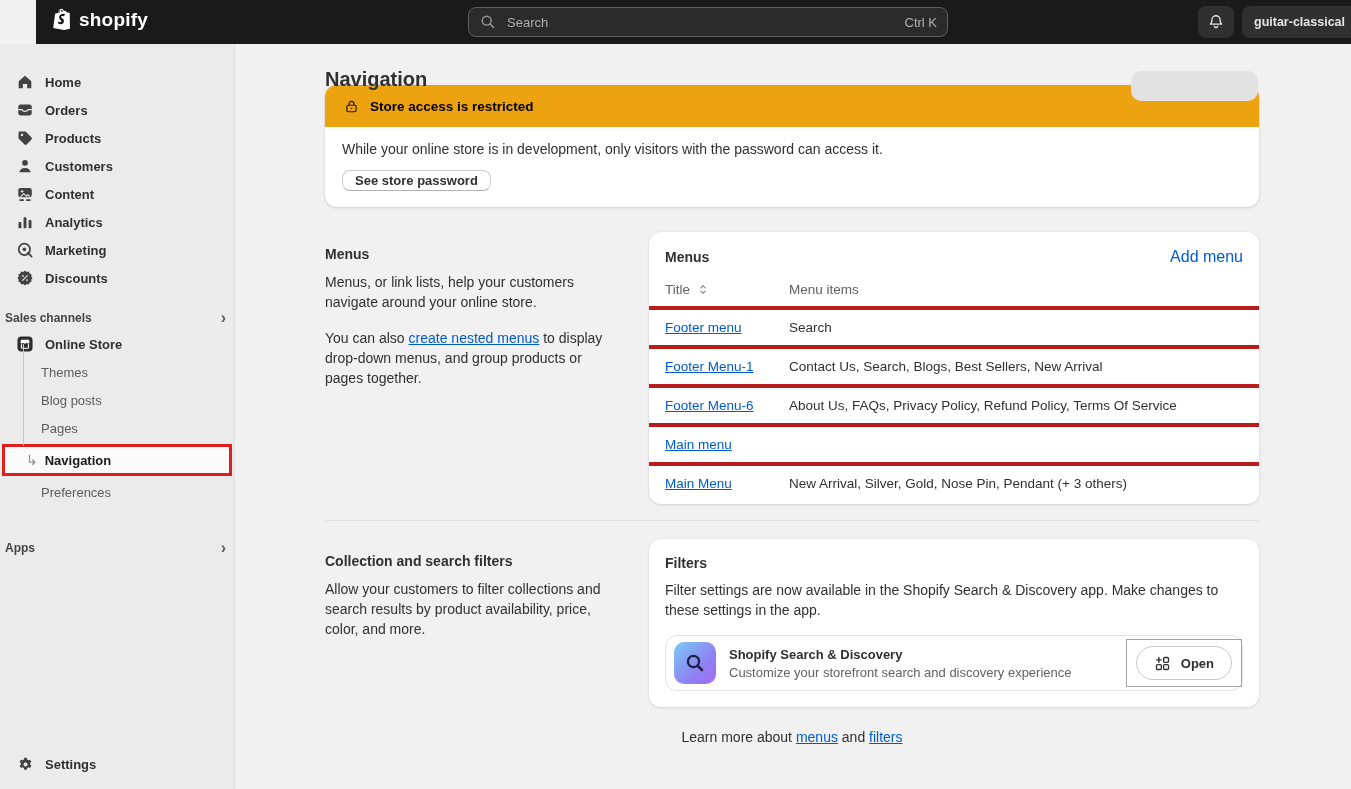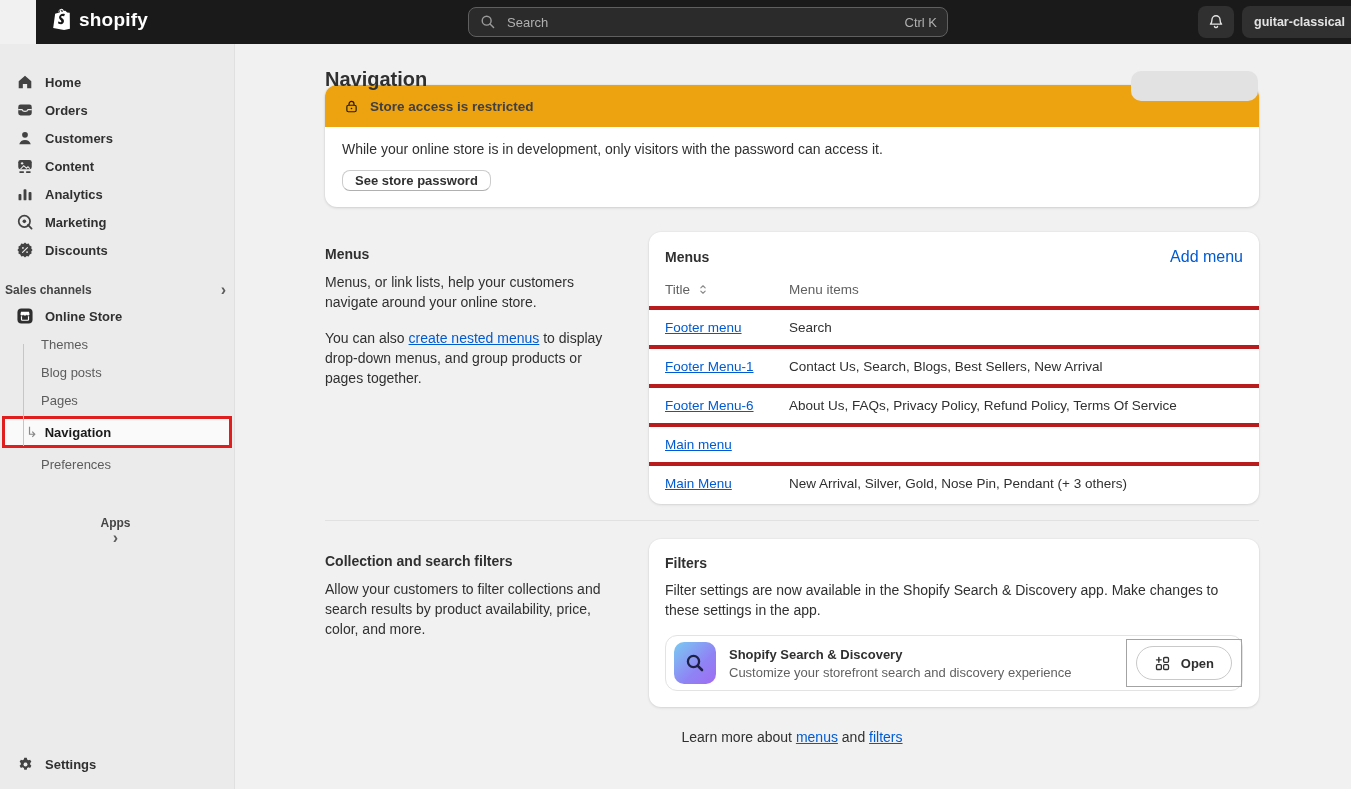--- a/index.html
+++ b/index.html
@@ -46,21 +46,21 @@
 
   
   .main { position:absolute; left:235px; top:44px; right:0; bottom:0; overflow:hidden; }
   .content { width:934px; margin-left:90px; position:relative; }
   .page-title { position:absolute; top:-17px; left:0; font-size:20px; font-weight:bold; color:#303030; margin:0; }
   .cut-btn { position:absolute; top:-14px; left:806px; width:127px; height:30px; background:#e2e2e2; border-radius:10px; }
 
   .banner { margin-top:41px; border-radius:12px; overflow:hidden; background:#fff;
     box-shadow:0 1px 3px rgba(0,0,0,.13), 0 0 0 1px rgba(0,0,0,.02); }
   .banner-head { background:#eda210; height:42px; display:flex; align-items:center; gap:10px; padding:0 17px;
-    font-weight:bold; font-size:13.5px; color:#404040; }
+    font-weight:bold; font-size:13.5px; color:#000000; }
   .banner-body { padding:14px 17px 16px; font-size:14px; color:#303030; }
   .btn-secondary { margin-top:13px; display:inline-block; background:#fff; border:1px solid #ccc; border-bottom-color:#b0b0b0;
     border-radius:8px; padding:2px 12px; font-size:13px; font-weight:bold; color:#303030; cursor:pointer; }
 
   .section { display:flex; margin-top:25px; }
   .section-left { width:324px; padding-right:26px; }
   .section-left h2 { font-size:14px; font-weight:bold; margin:14px 0 10px; color:#303030; }
   .section-left p { font-size:14px; line-height:20px; margin:0 0 16px; color:#303030; }
   .section-right { width:610px; }
 
@@ -152,20 +152,29 @@
           <svg width="18" height="18" viewBox="0 0 20 20">
             <rect x="2.5" y="4" width="15" height="12" rx="2.6" fill="#424242"></rect>
             <path d="M2.5 9.6h4.2c.4 1.2 1.5 2 3.3 2s2.9-.8 3.3-2h4.2" stroke="#ebebeb" stroke-width="1.4" fill="none"></path>
           </svg>
         </span>
       <span>Orders</span>
     </div>
     <div class="nav-item">
       <span class="nicon">
           <svg width="18" height="18" viewBox="0 0 20 20">
+            <path d="M10.6 2.8 17 9.2a2 2 0 0 1 0 2.8l-5 5a2 2 0 0 1-2.8 0L2.8 10.6V4a1.2 1.2 0 0 1 1.2-1.2z" fill="#424242"></path>
+            <circle cx="6.7" cy="6.7" r="1.3" fill="#ebebeb"></circle>
+          </svg>
+        </span>
+      <span>Products</span>
+    </div>
+    <div class="nav-item">
+      <span class="nicon">
+          <svg width="18" height="18" viewBox="0 0 20 20">
             <circle cx="10" cy="6.4" r="3.2" fill="#424242"></circle>
             <path d="M3.6 17c.8-3.1 3.3-4.7 6.4-4.7s5.6 1.6 6.4 4.7z" fill="#424242"></path>
           </svg>
         </span>
       <span>Customers</span>
     </div>
     <div class="nav-item">
       <span class="nicon">
           <svg width="18" height="18" viewBox="0 0 20 20">
             <rect x="2.5" y="3.2" width="15" height="10.4" rx="2.6" fill="#424242"></rect>
@@ -236,21 +245,21 @@
     <span>Pages</span>
   </div>
   <div class="nav-red">
     <span class="elbow">↳</span>
     <span>Navigation</span>
   </div>
   <div class="sub-item">
     <span>Preferences</span>
   </div>
 
-  <div class="section-head" style="margin-top:38px;flex-direction:column;">
+  <div class="section-head" style="margin-top:30px;">
     <span>Apps</span>
     <span class="chev">›</span>
   </div>
 
   <div class="settings-row">
     <span class="nicon">
         <svg width="17" height="17" viewBox="0 0 20 20">
           <path fill="#424242" d="M8.5 2.2h3l.4 1.9 1.7 1 1.8-.8 1.5 2.6-1.4 1.3v1.9l1.4 1.3-1.5 2.6-1.8-.8-1.7 1-.4 1.9h-3l-.4-1.9-1.7-1-1.8.8-1.5-2.6 1.4-1.3V8.2L3.1 6.9l1.5-2.6 1.8.8 1.7-1z"></path>
           <circle cx="10" cy="10" r="2.3" fill="#ebebeb"></circle>
         </svg>

